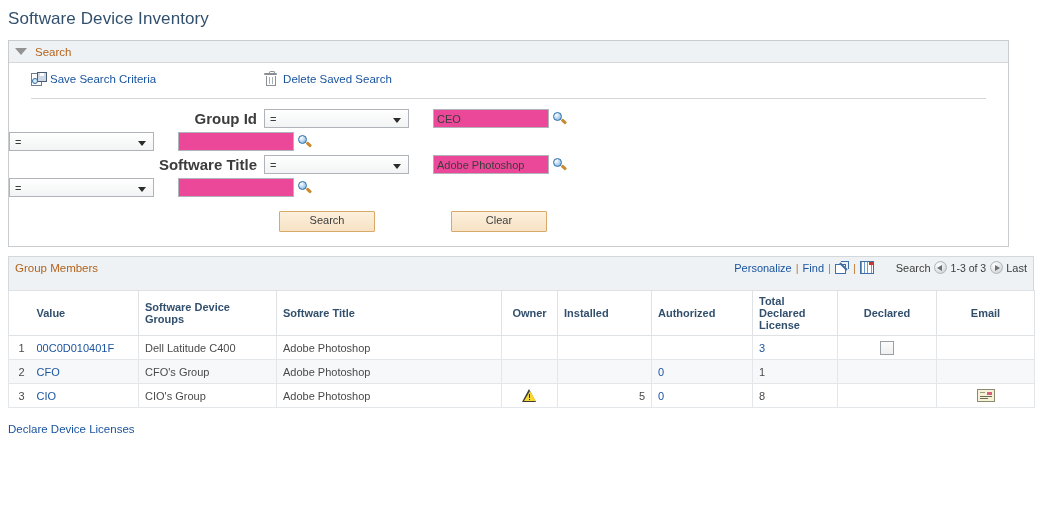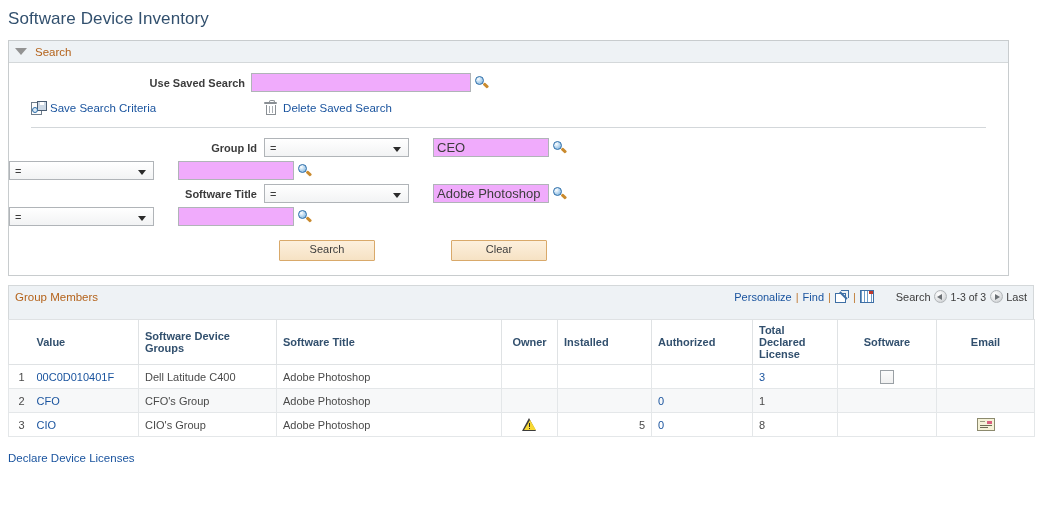--- a/index.html
+++ b/index.html
@@ -62,23 +62,23 @@
   .lbl-right {
     text-align: right;
     font-weight: bold;
     color: #3c3c3c;
     font-size: 11px;
     padding-right: 6px;
   }
   .txt {
     border: 1px solid #b0b4b8;
     height: 15px;
-    background: #f0abfc;
+    background: #ec4899;
     font-family: "Liberation Sans", sans-serif;
-    font-size: 13px;
+    font-size: 11px;
     color: #3c3c3c;
     padding: 1px 3px;
     box-sizing: content-box;
     outline: none;
   }
 
   
   .mag {
     display: inline-block;
     width: 16px; height: 16px;
@@ -202,21 +202,21 @@
   }
   .crit-row {
     display: flex;
     align-items: center;
     margin-bottom: 4px;
   }
   .crit-label {
     width: 255px;
     text-align: right;
     font-weight: bold;
-    font-size: 11px;
+    font-size: 15px;
     color: #3c3c3c;
     padding-right: 7px;
     box-sizing: border-box;
   }
   .sel {
     width: 145px;
     height: 19px;
     border: 1px solid #b0b4b8;
     background: linear-gradient(#ffffff, #f2f3f4);
     font-family: "Liberation Sans", sans-serif;
@@ -474,25 +474,20 @@
 
 <div class="search-panel">
 
   <div class="search-header">
     <span class="collapse-arrow"></span>
     <span class="search-header-label">Search</span>
   </div>
 
   <div class="search-body">
 
-    <div class="saved-row">
-      <div class="lbl-right" style="width:236px;">Use Saved Search</div>
-      <input class="txt" style="width: 212px;" type="text" value="">
-      <span class="mag"></span>
-    </div>
 
     <div class="links-row">
       <span style="width:22px;"></span>
       <span class="ic-save">
         <span class="pg"></span>
           <span class="disk"></span>
           <span class="m2"></span>
       </span>
       <a class="lnk">Save Search Criteria</a>
       <span style="width:108px; display:inline-block;"></span>
@@ -605,21 +600,21 @@
     <thead>
       <tr>
         <th class="rownum"></th>
         <th class="valcell">Value</th>
         <th>Software Device Groups</th>
         <th>Software Title</th>
         <th class="c">Owner</th>
         <th>Installed</th>
         <th>Authorized</th>
         <th>Total Declared License</th>
-        <th class="c">Software</th>
+        <th class="c">Declared</th>
         <th class="c">Email</th>
       </tr>
     </thead>
     <tbody>
       <tr>
         <td class="rownum">1</td>
         <td class="valcell">
           <a class="cell-link">00C0D010401F</a>
         </td>
         <td>Dell Latitude C400</td>

